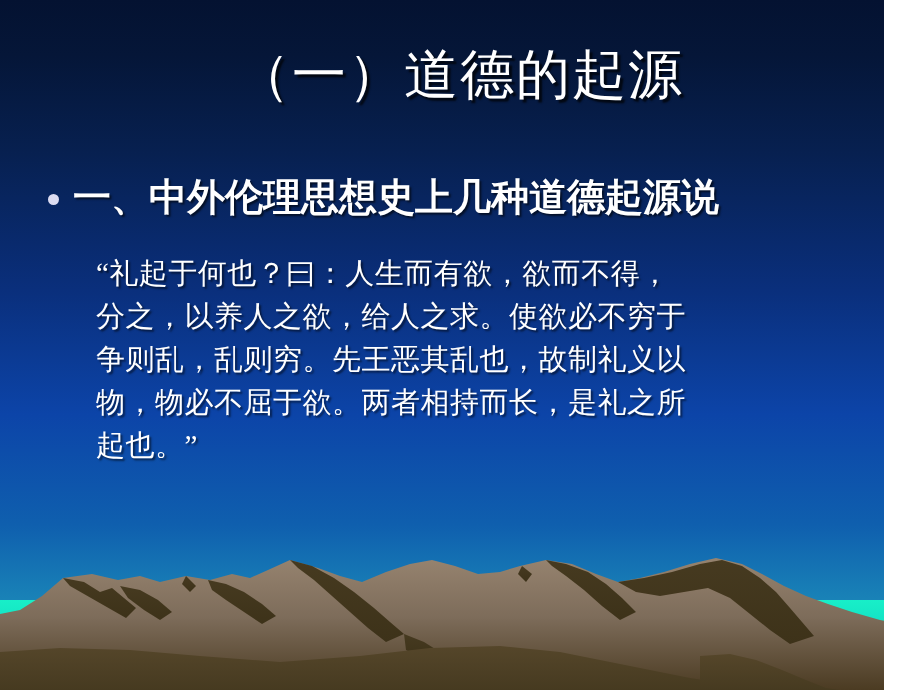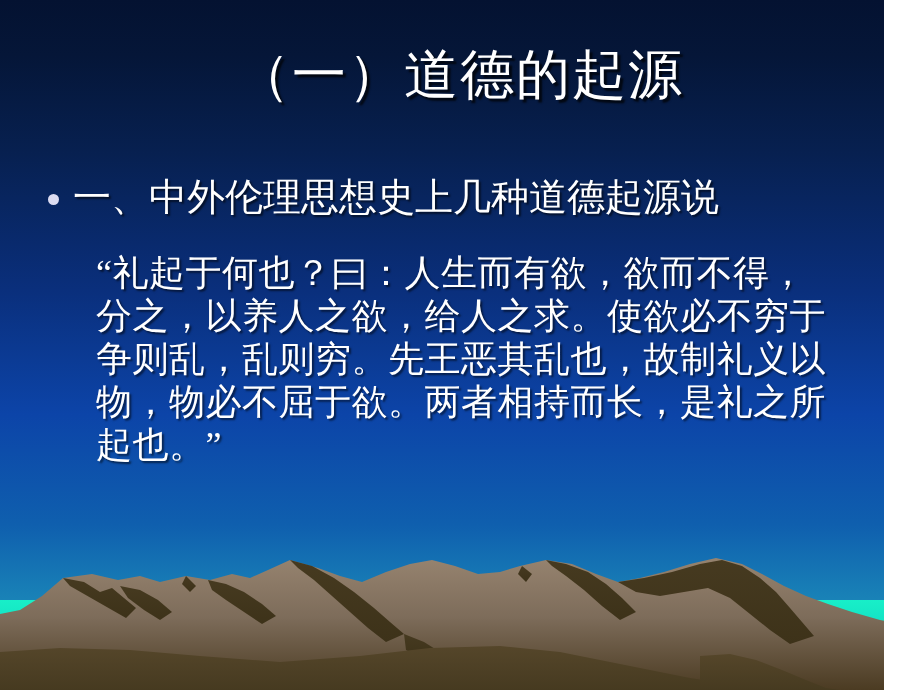--- a/index.html
+++ b/index.html
@@ -67,37 +67,37 @@
     flex: 0 0 auto;
     width: 11px;
     height: 11px;
     border-radius: 50%;
     background: #dcdcf2;
     margin-right: 14px;
     margin-top: 4px;
   }
   .bullet-text {
     font-family: "DejaVu Sans", "Liberation Sans", sans-serif;
-    font-weight: normal;
+    font-weight: bold;
     font-size: 38px;
     line-height: 50px;
     color: #ffffff;
     letter-spacing: 0px;
     text-shadow: 2px 2px 2px rgba(0,0,0,0.6);
     white-space: nowrap;
   }
 
   .quote-block {
     position: absolute;
     left: 96px;
     top: 252px;
     width: 740px;
   }
   .quote-line {
-    font-size: 36px;
+    font-size: 29px;
     line-height: 43px;
     color: #ffffff;
     letter-spacing: 0.5px;
     white-space: nowrap;
     text-shadow: 2px 2px 2px rgba(0,0,0,0.55);
   }
   .last-line {
     display: flex;
     justify-content: space-between;
     align-items: baseline;

